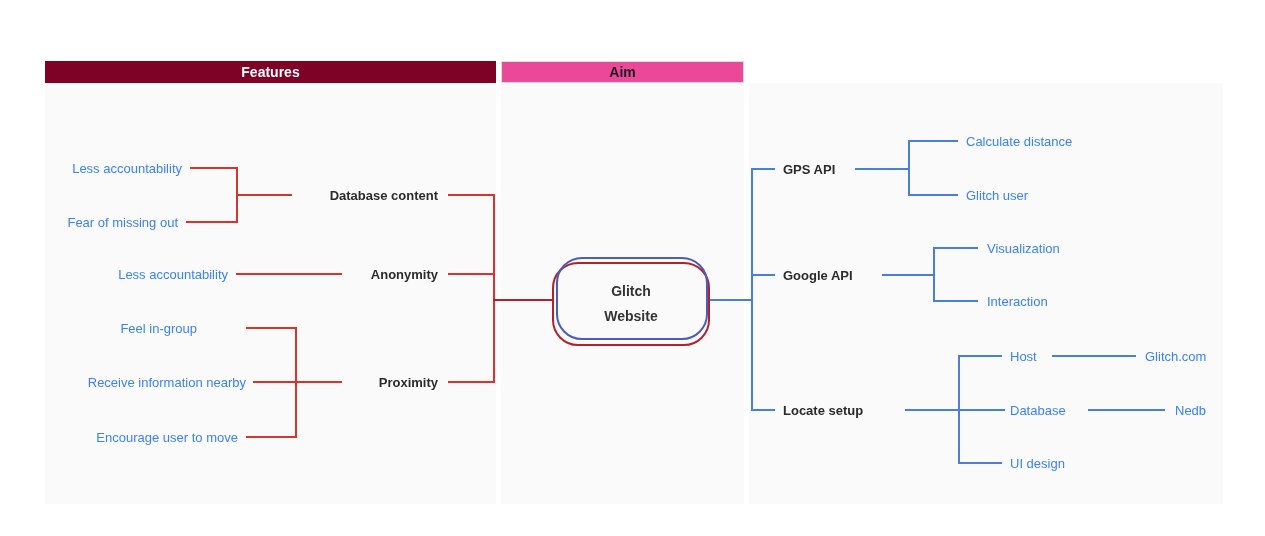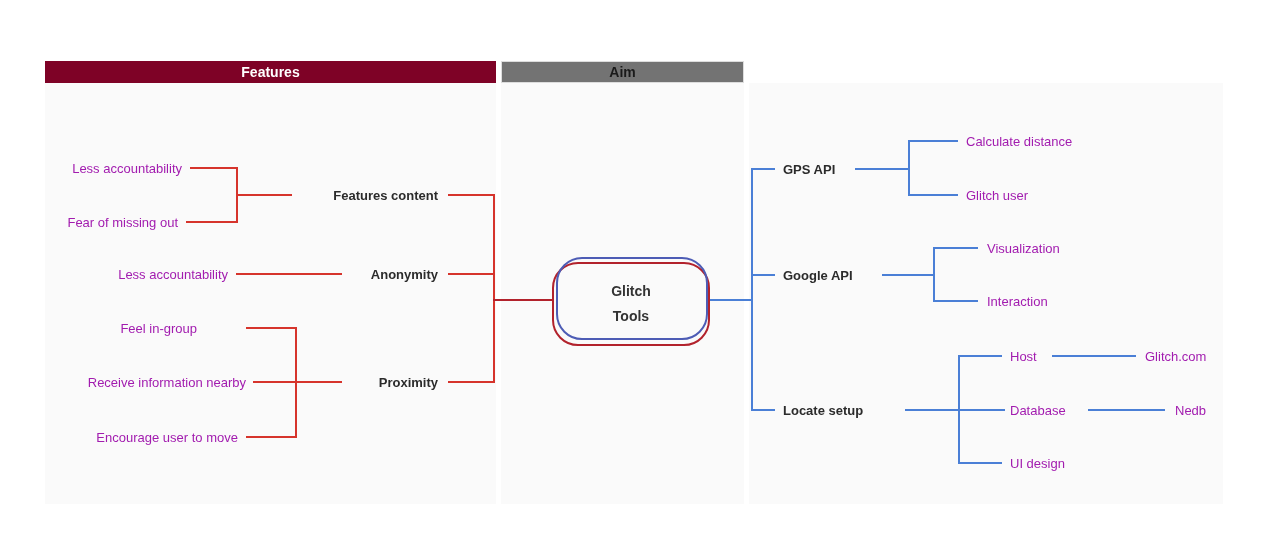--- a/index.html
+++ b/index.html
@@ -2,32 +2,32 @@
 <html style="--features-header: #7e0226; --tools-header: #4149ab; --aim-border: #dddddd; --panel-bg: #fafafa; --red-line: #d6342c; --blue-line: #4a7fd6; --node-red: #b2222c; --node-blue: #4d5cb5;"><head>
 <meta charset="utf-8">
 <style>
   html,body{margin:0;padding:0;background:#fff;}
   .stage{position:relative;width:1265px;height:536px;background:#fff;
          font-family:"Liberation Sans","DejaVu Sans",sans-serif;overflow:hidden;}
   .col-header{position:absolute;top:61px;height:22px;box-sizing:border-box;
               display:flex;align-items:center;justify-content:center;
               font-size:14px;font-weight:bold;color:#fff;}
   .col-header.features{left:45px;width:451px;background:var(--features-header,#7e0226);}
-  .col-header.aim{left:501px;width:243px;background:#737373;border:1px solid var(--aim-border,#ddd);color:#1a1a1a;}
+  .col-header.aim{left:501px;width:243px;background:#ec4899;border:1px solid var(--aim-border,#ddd);color:#1a1a1a;}
   .col-header.tools{left:749px;width:474px;background:var(--tools-header,#4149ab);}
   .col-body{position:absolute;top:83px;height:421px;background:var(--panel-bg,#fafafa);}
   .col-body.features{left:45px;width:451px;}
   .col-body.aim{left:501px;width:243px;}
   .col-body.tools{left:749px;width:474px;}
   .hl{position:absolute;height:2px;}
   .vl{position:absolute;width:2px;}
   .red{background:var(--red-line,#d6342c);}
   .blue{background:var(--blue-line,#4a7fd6);}
   .darkred{background:var(--node-red,#b2222c);}
-  .lbl{position:absolute;font-size:13px;color:#a21caf;white-space:nowrap;
+  .lbl{position:absolute;font-size:13px;color:#3b82f6;white-space:nowrap;
        transform:translateY(-50%);line-height:1;}
   .lbl.b{font-weight:bold;color:#2b2b2b;}
   .node-rect{position:absolute;box-sizing:border-box;border-radius:26px;background:transparent;}
   .node-rect.r{left:552px;top:262px;width:158px;height:84px;border:2px solid var(--node-red,#b2222c);}
   .node-rect.bl{left:556px;top:257px;width:152px;height:83px;border:2px solid var(--node-blue,#4d5cb5);}
   .node-text{position:absolute;left:552px;top:262px;width:158px;height:84px;
              display:flex;flex-direction:column;align-items:center;justify-content:center;
              font-size:14px;font-weight:bold;color:#333;line-height:25px;}
 </style>
 </head>
@@ -72,21 +72,21 @@
   <div class="hl blue" style="left:751px;top:409px;width:24px"></div>
   <div class="hl blue" style="left:905px;top:409px;width:100px"></div>
   <div class="vl blue" style="left:958px;top:355px;height:109px"></div>
   <div class="hl blue" style="left:958px;top:355px;width:44px"></div>
   <div class="hl blue" style="left:1052px;top:355px;width:84px"></div>
   <div class="hl blue" style="left:958px;top:462px;width:44px"></div>
   <div class="hl blue" style="left:1088px;top:409px;width:77px"></div>
 
   <span class="lbl" style="right:1083px;top:168px">Less accountability</span>
   <span class="lbl" style="right:1087px;top:222px">Fear of missing out</span>
-  <span class="lbl b" style="right:827px;top:195px">Features content</span>
+  <span class="lbl b" style="right:827px;top:195px">Database content</span>
   <span class="lbl" style="right:1037px;top:274px">Less accountability</span>
   <span class="lbl b" style="right:827px;top:274px">Anonymity</span>
   <span class="lbl" style="right:1068px;top:328px">Feel in-group</span>
   <span class="lbl" style="right:1019px;top:382px">Receive information nearby</span>
   <span class="lbl b" style="right:827px;top:382px">Proximity</span>
   <span class="lbl" style="right:1027px;top:437px">Encourage user to move</span>
 
   <span class="lbl b" style="left:783px;top:169px">GPS API</span>
   <span class="lbl" style="left:966px;top:141px">Calculate distance</span>
   <span class="lbl" style="left:966px;top:195px">Glitch user</span>
@@ -97,16 +97,16 @@
   <span class="lbl" style="left:1010px;top:356px">Host</span>
   <span class="lbl" style="left:1145px;top:356px">Glitch.com</span>
   <span class="lbl" style="left:1010px;top:410px">Database</span>
   <span class="lbl" style="left:1175px;top:410px">Nedb</span>
   <span class="lbl" style="left:1010px;top:463px">UI design</span>
 
   <div class="node-rect r"></div>
   <div class="node-rect bl"></div>
   <div class="node-text">
     <span>Glitch</span>
-    <span>Tools</span>
+    <span>Website</span>
   </div>
 
 </div>
 
 </body></html>

